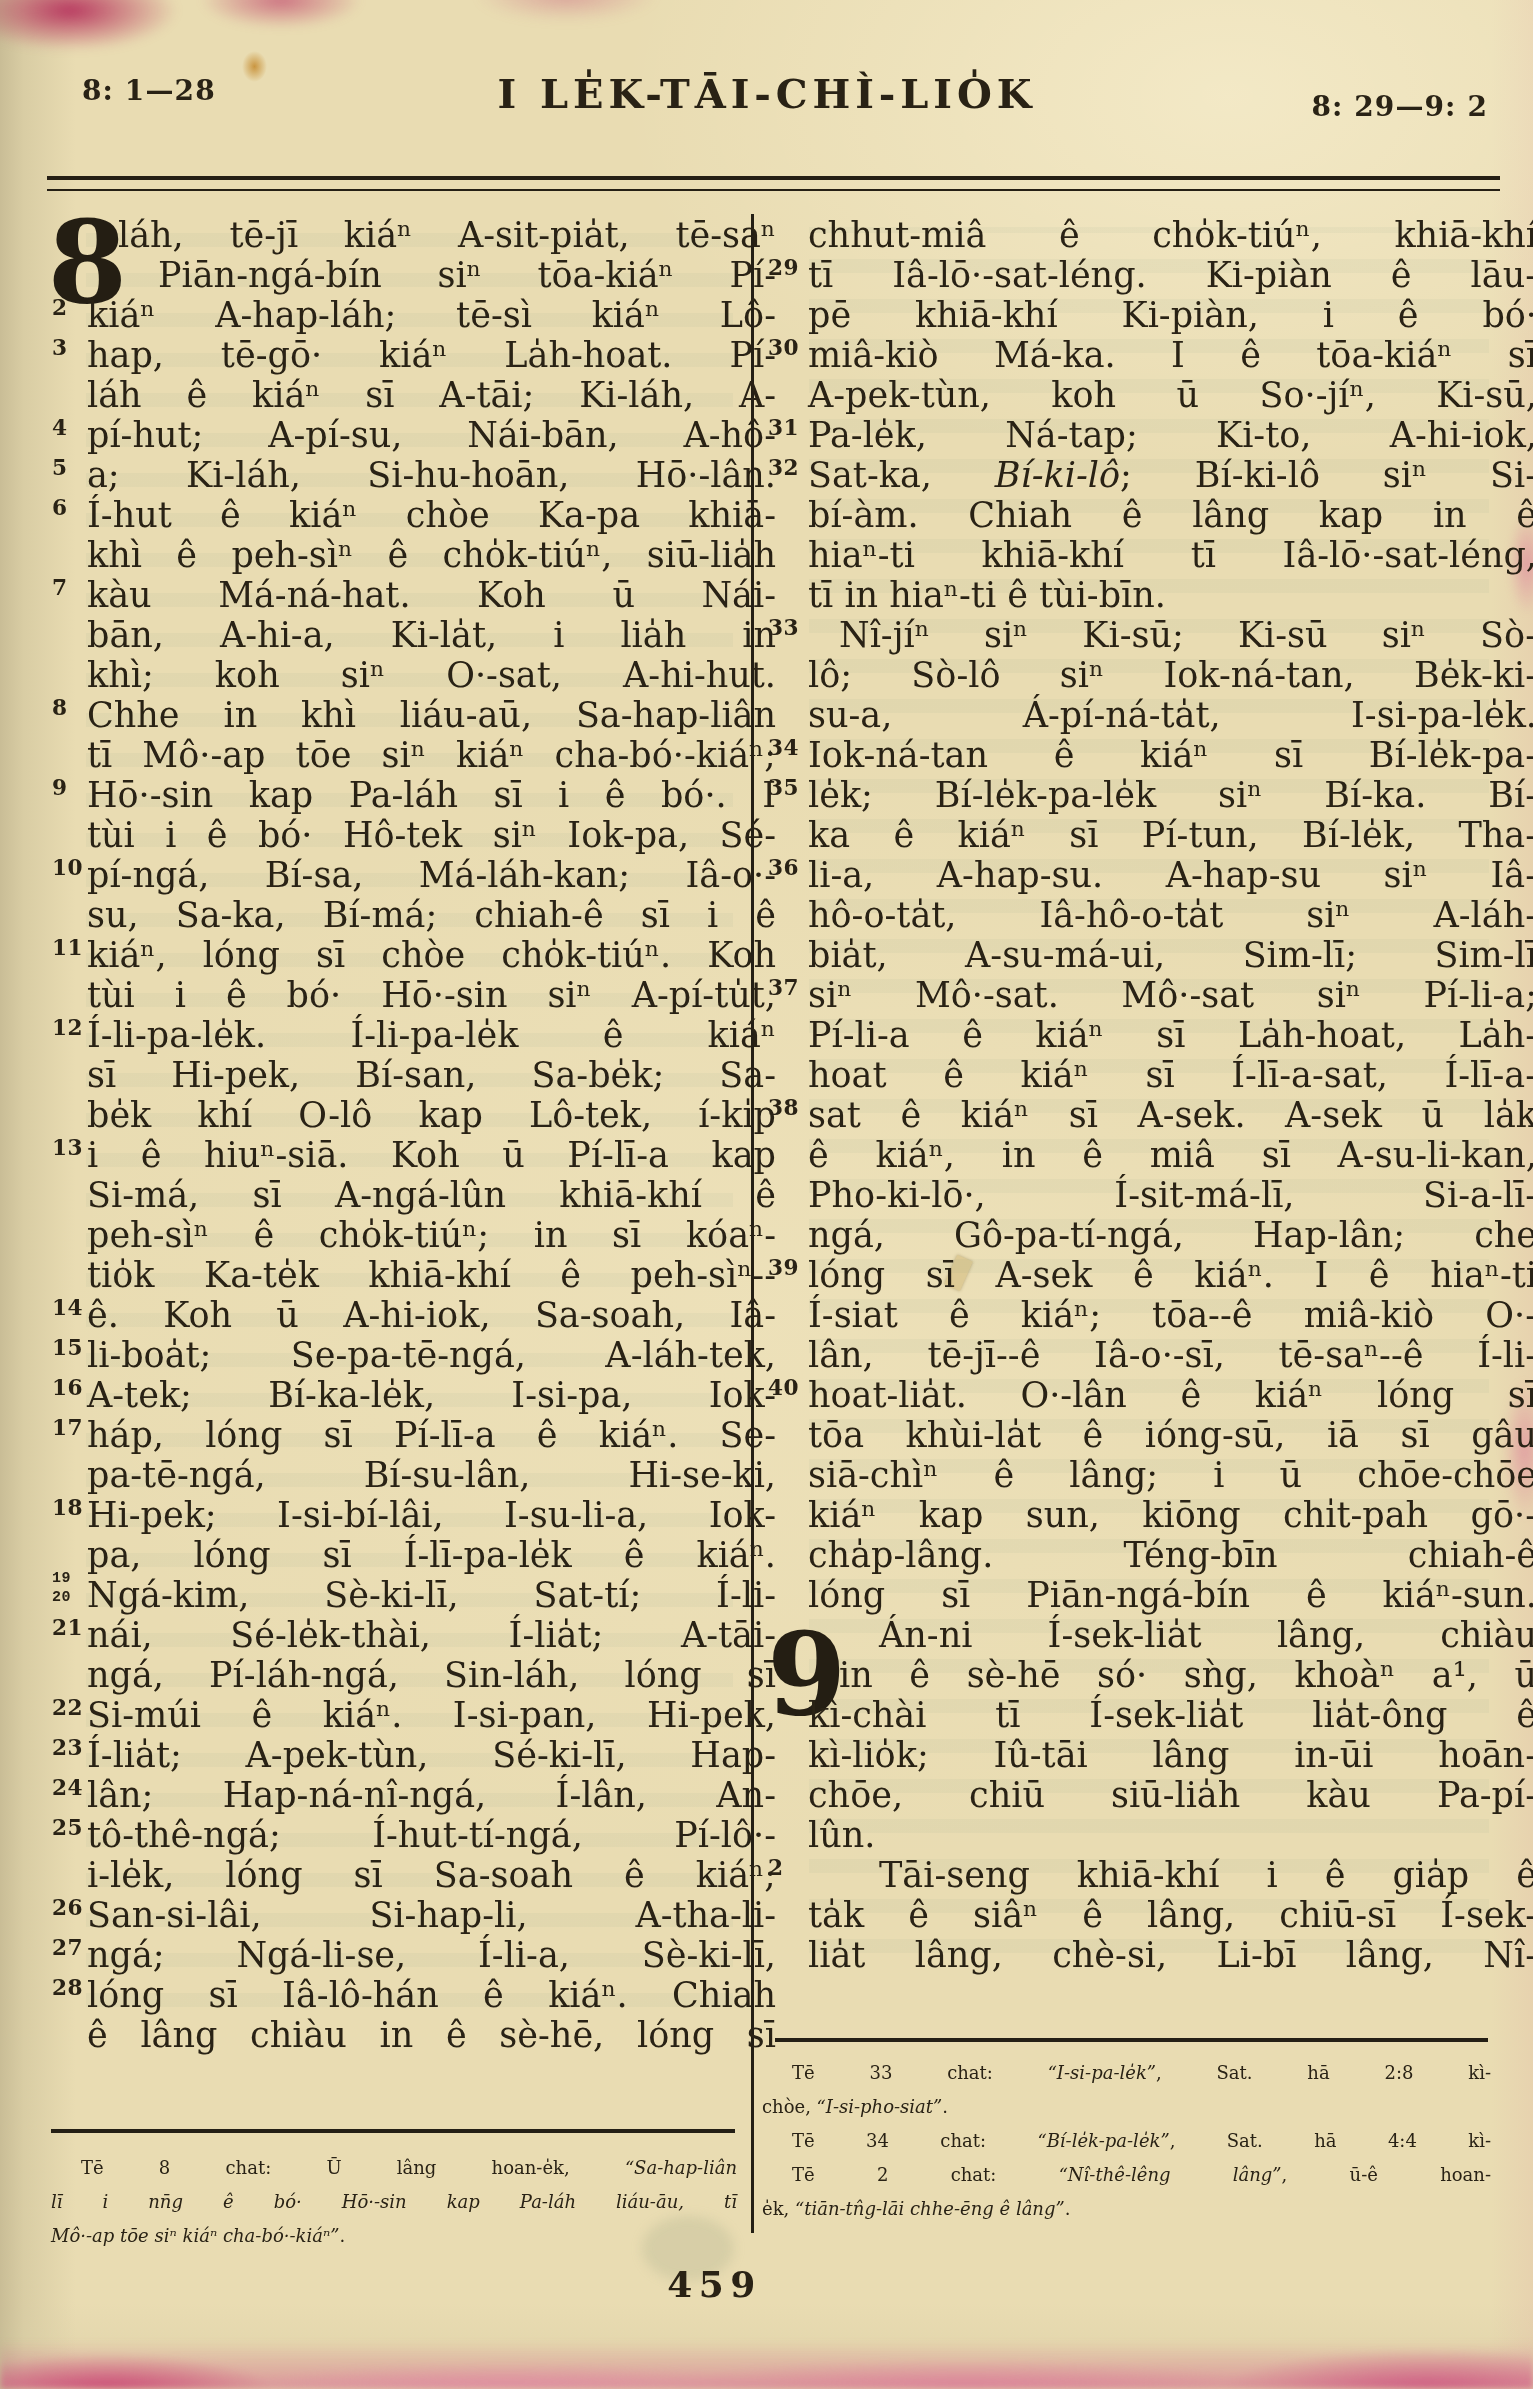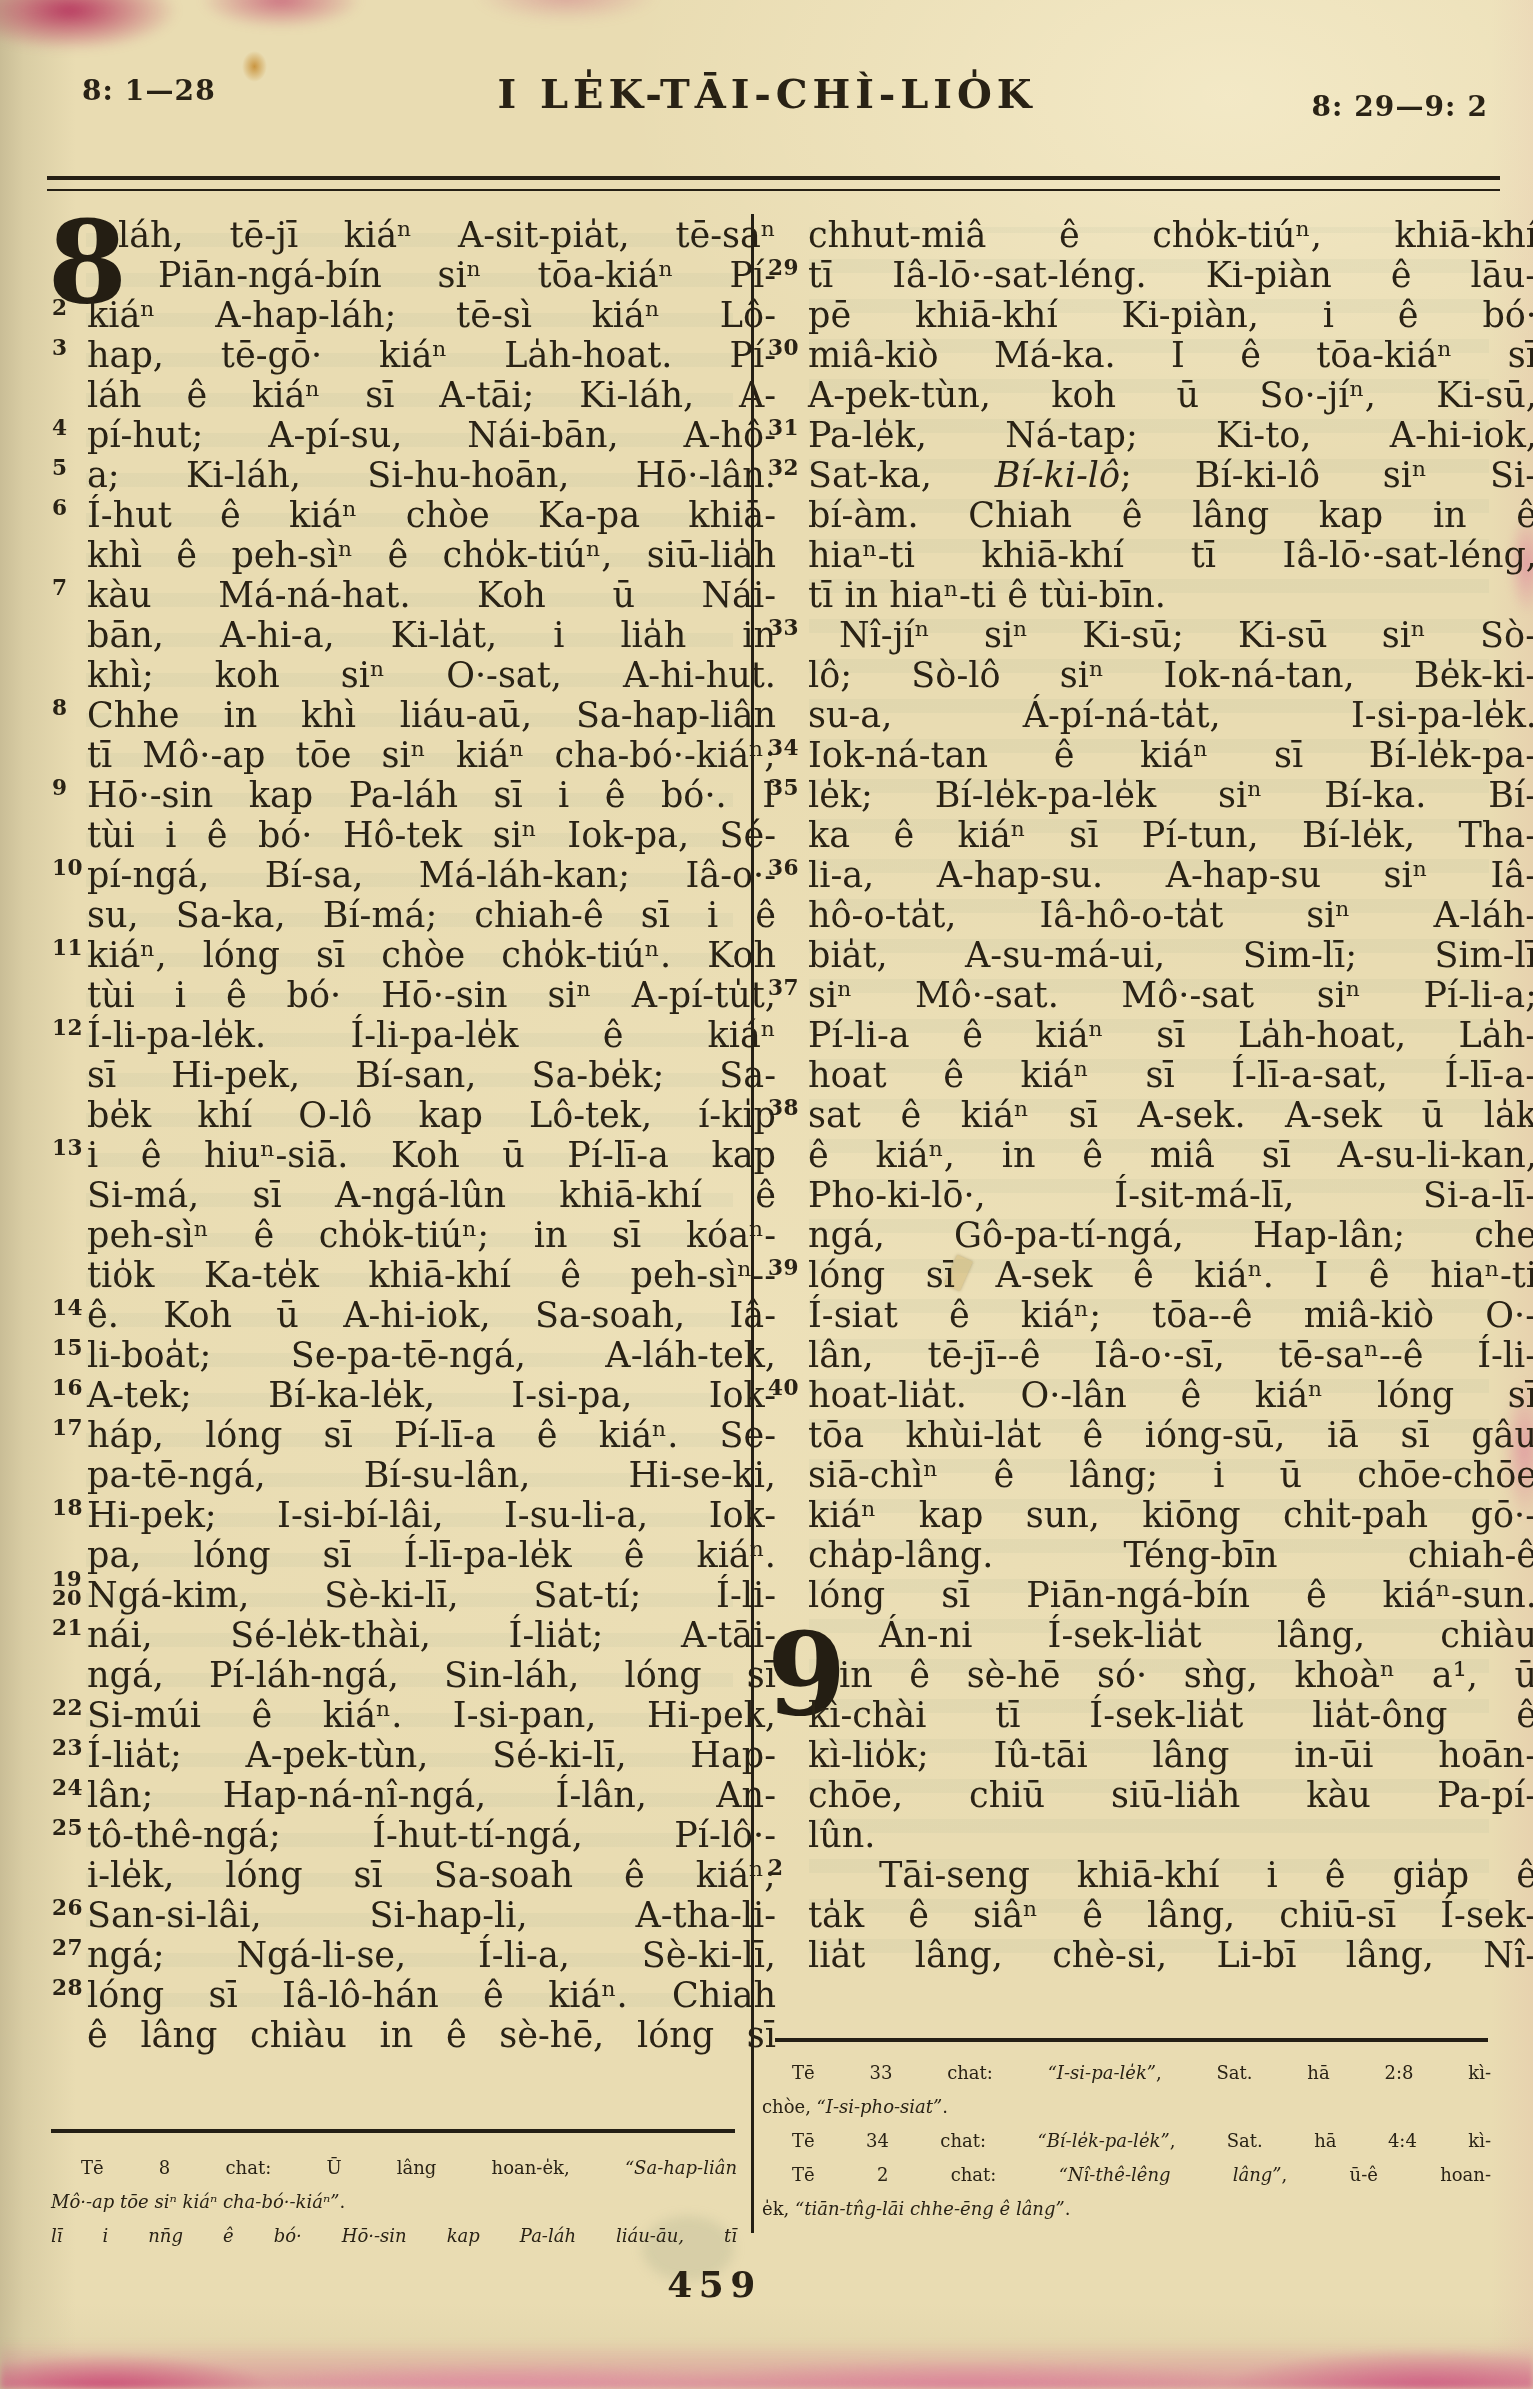--- a/index.html
+++ b/index.html
@@ -29,21 +29,21 @@
   .col-right{left:766px; width:729px; padding-left:42px;}
   .line{position:relative; height:40px; line-height:40px; text-align:justify; white-space:normal;}
   .line::after{content:""; display:inline-block; width:100%; height:0; vertical-align:top;}
   .line.nj{text-align:left;}
   .line.nj::after{display:none;}
   .ind1{padding-left:31px;}
   .ind2{padding-left:71px;}
   .vnum{position:absolute; left:-35px; top:2.7px; font-size:21.6px; line-height:20.5px;
     font-weight:bold; white-space:pre-line; letter-spacing:0.5px;}
   .col-right .vnum{left:-40px;}
-  .vnum.stacked{top:-6.5px; font-size:21px; line-height:19.4px;}
+  .vnum.stacked{top:-6.5px; font-size:15px; line-height:19.4px;font-family:Liberation Mono, monospace;}
   .it{font-style:italic;}
   .dropcap{position:absolute; font-weight:bold; font-size:114px; line-height:92px; color:#241e13;}
   .drop8{left:-2.2px; top:1.1px;}
   .drop9{left:1.1px; top:1413px;}
   
   .divider{position:absolute; left:751px; top:214px; width:3.2px; height:2019px; background:#241f15;}
   .fn-rule{position:absolute; height:3.8px; background:#241f15;}
   .fn-rule.left{left:51px; top:2129px; width:684px;}
   .fn-rule.right{left:775px; top:2038px; width:713px;}
   
@@ -206,22 +206,22 @@
       <div class="line nj"><span>lûn.</span></div>
       <div class="line ind2"><span class="vnum">2</span><span>Tāi-seng khiā-khí i ê gia̍p ê</span></div>
       <div class="line"><span>ta̍k ê siâⁿ ê lâng, chiū-sī Í-sek-</span></div>
       <div class="line"><span>lia̍t lâng, chè-si, Li-bī lâng, Nî-</span></div>
     </div>
 
   <div class="fn-rule left"></div>
   <div class="fn-rule right"></div>
   <div class="fnote fn-left" id="fn-left">
       <div class="line ind1"><span>Tē 8 chat: Ū lâng hoan-e̍k, </span><span class="it">“Sa-hap-liân</span></div>
+      <div class="line"><span class="it">lī i nn̄g ê bó· Hō·-sin kap Pa-láh liáu-āu, tī</span></div>
       <div class="line nj"><span class="it">Mô·-ap tōe siⁿ kiáⁿ cha-bó·-kiáⁿ”</span><span>.</span></div>
-      <div class="line"><span class="it">lī i nn̄g ê bó· Hō·-sin kap Pa-láh liáu-āu, tī</span></div>
     </div>
   <div class="fnote fn-right" id="fn-right">
       <div class="line ind1"><span>Tē 33 chat: </span><span class="it">“I-si-pa-le̍k”</span><span>, Sat. hā 2:8 kì-</span></div>
       <div class="line nj"><span>chòe, </span><span class="it">“I-si-pho-siat”</span><span>.</span></div>
       <div class="line ind1"><span>Tē 34 chat: </span><span class="it">“Bí-le̍k-pa-le̍k”</span><span>, Sat. hā 4:4 kì-</span></div>
       <div class="line ind1"><span>Tē 2 chat: </span><span class="it">“Nî-thê-lêng lâng”</span><span>, ū-ê hoan-</span></div>
       <div class="line nj"><span>e̍k, </span><span class="it">“tiān-tn̂g-lāi chhe-ēng ê lâng”</span><span>.</span></div>
     </div>
 
   <div class="pageno">459</div>

